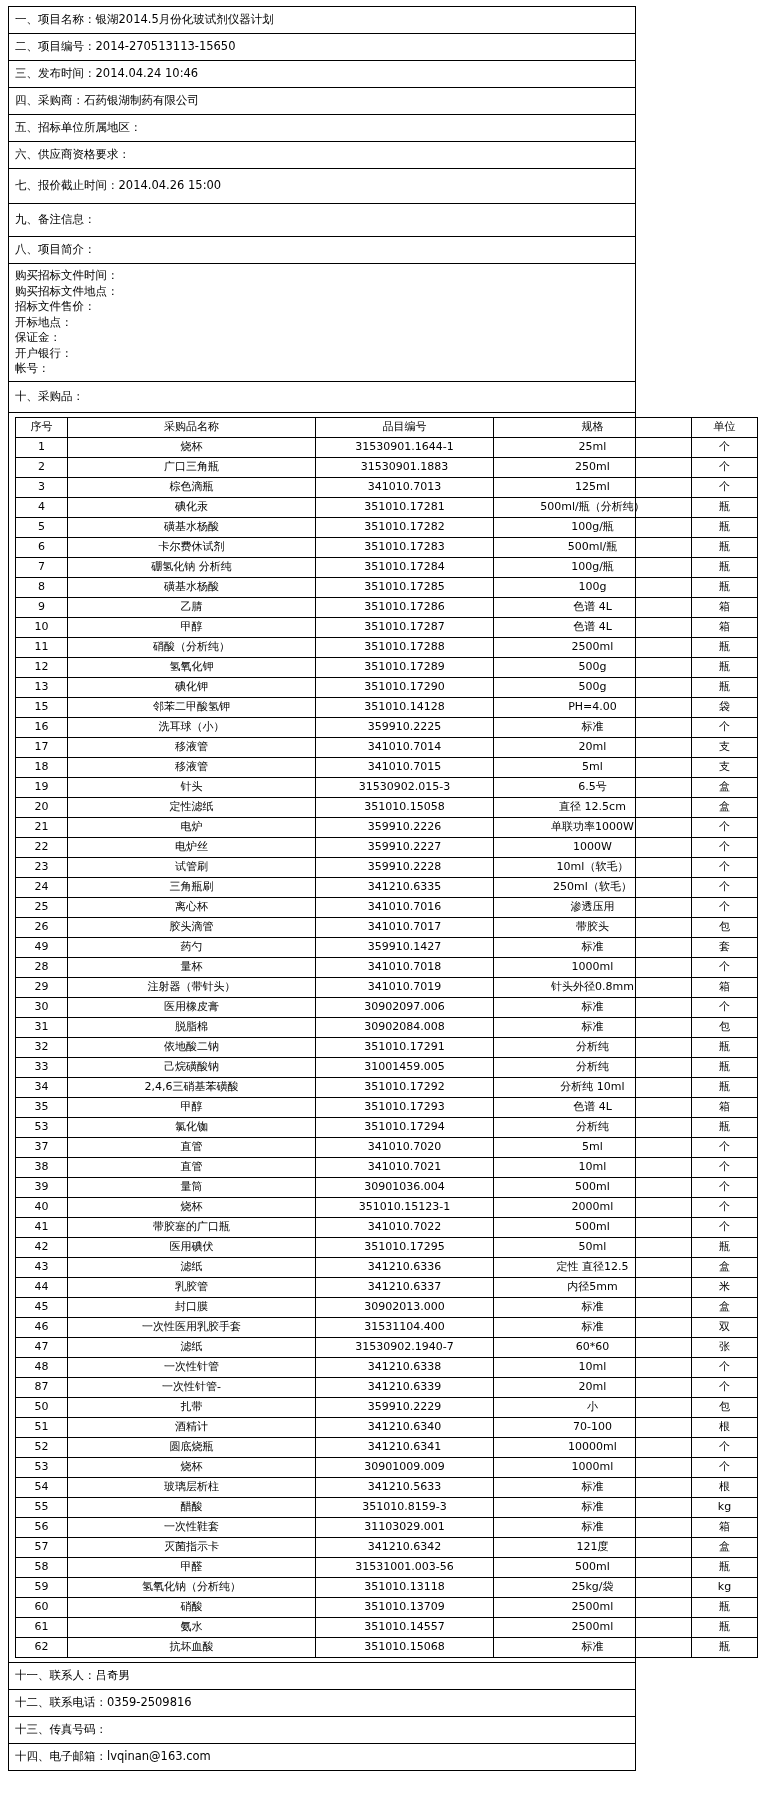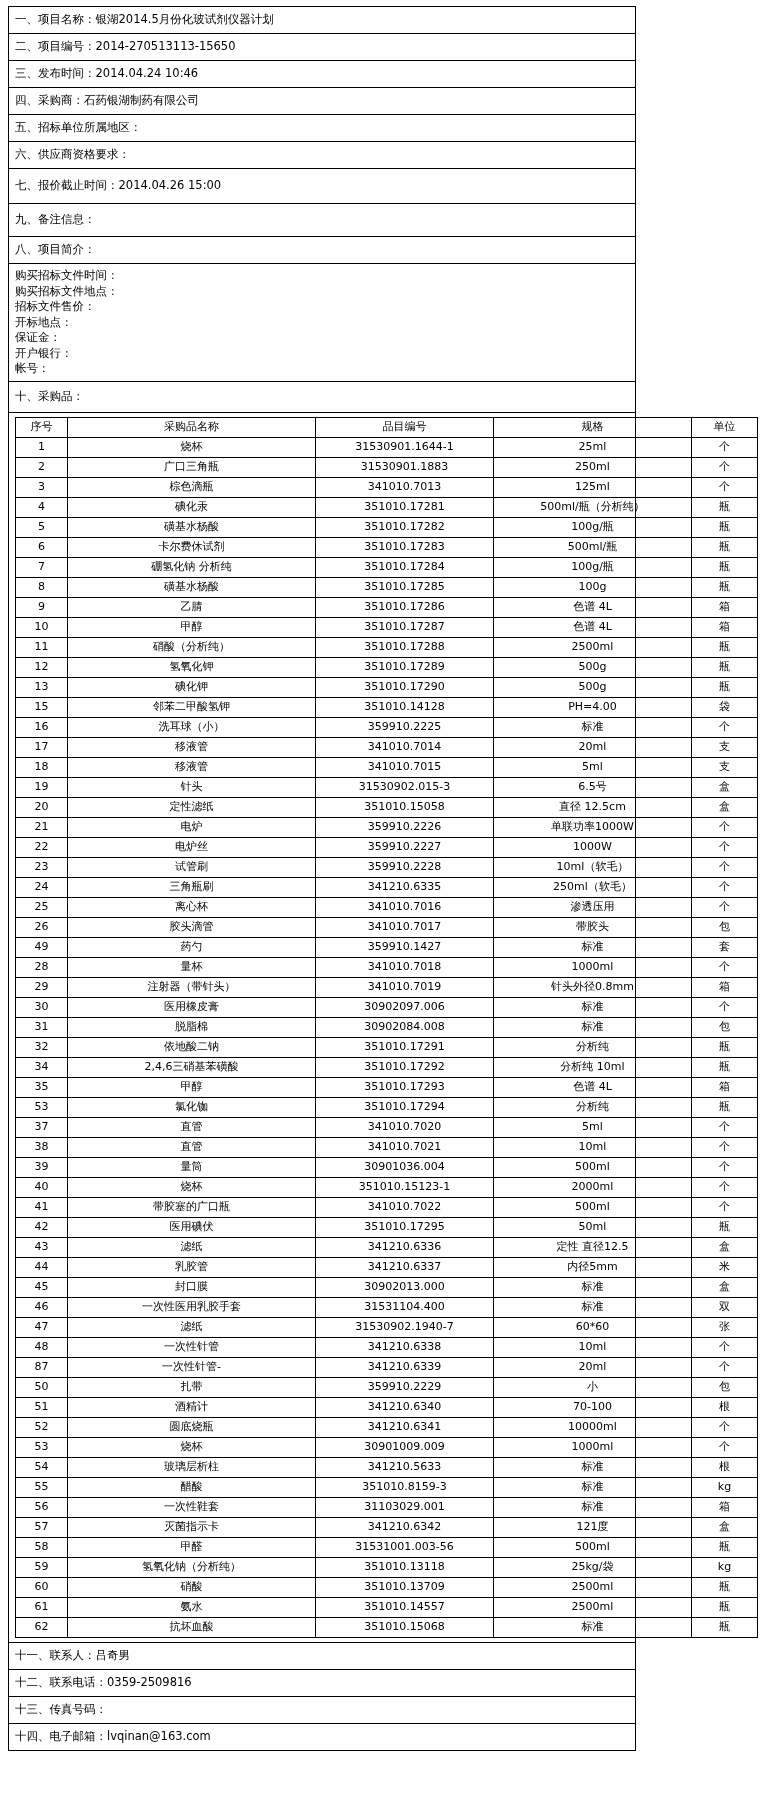--- a/index.html
+++ b/index.html
@@ -369,20 +369,27 @@
                   <td>包</td>
                 </tr>
                 <tr>
                   <td>32</td>
                   <td>依地酸二钠</td>
                   <td>351010.17291</td>
                   <td>分析纯</td>
                   <td>瓶</td>
                 </tr>
                 <tr>
+                  <td>33</td>
+                  <td>己烷磺酸钠</td>
+                  <td>31001459.005</td>
+                  <td>分析纯</td>
+                  <td>瓶</td>
+                </tr>
+                <tr>
                   <td>34</td>
                   <td>2,4,6三硝基苯磺酸</td>
                   <td>351010.17292</td>
                   <td>分析纯 10ml</td>
                   <td>瓶</td>
                 </tr>
                 <tr>
                   <td>35</td>
                   <td>甲醇</td>
                   <td>351010.17293</td>

